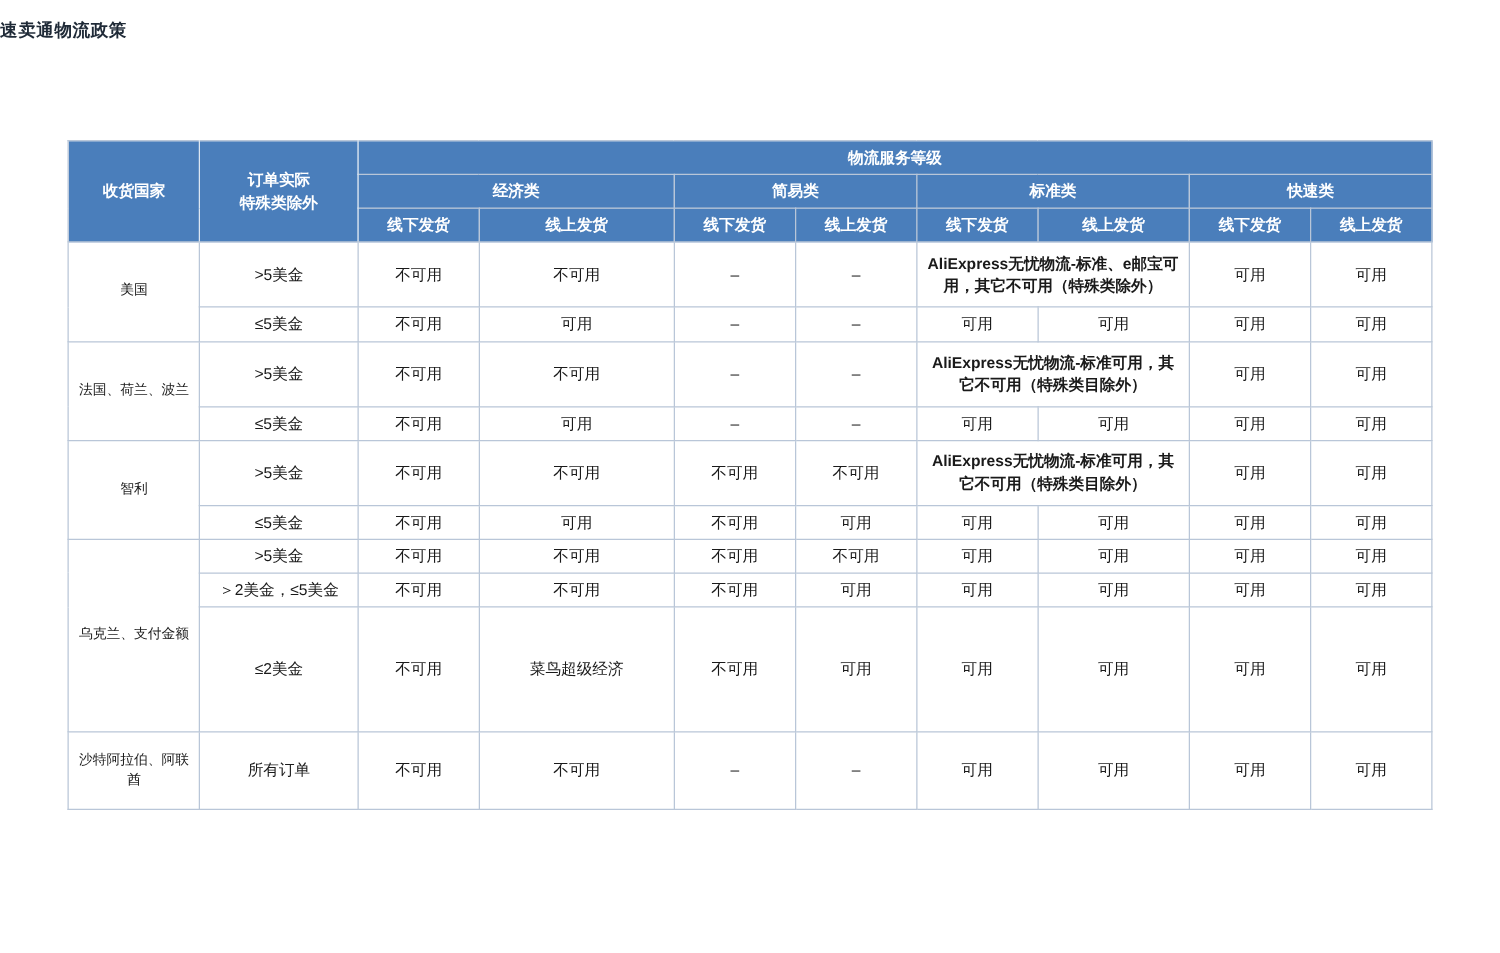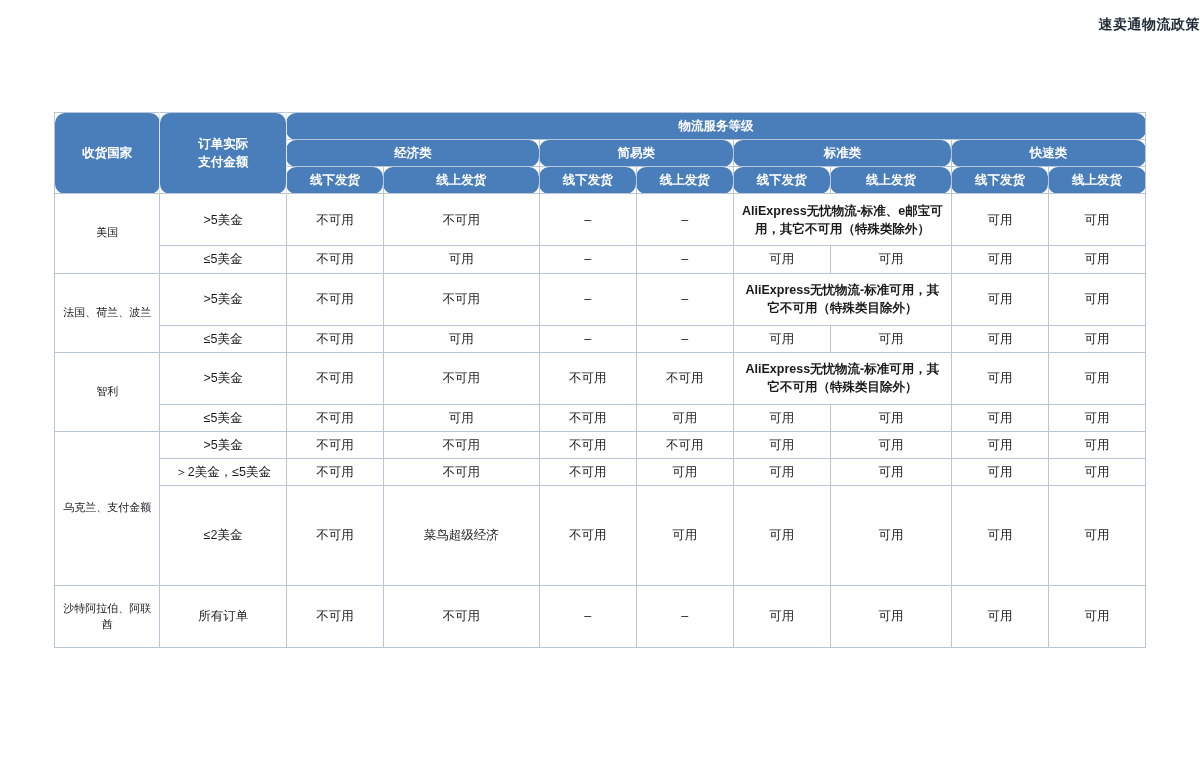--- a/index.html
+++ b/index.html
@@ -8,21 +8,21 @@
     background: #ffffff;
   }
   body {
     width: 1200px;
     min-height: 762px;
     font-family: "Liberation Sans", sans-serif;
     color: #1a1a1a;
     -webkit-font-smoothing: antialiased;
   }
   .page-title {
-    text-align: right;
+    text-align: left;
     font-size: 14px;
     font-weight: bold;
     color: #1f2a37;
     padding-top: 16px;
     letter-spacing: 0.5px;
   }
   .table-wrap {
     margin: 0 auto;
     padding-top: 78px;
     width: 1092px;
@@ -43,21 +43,20 @@
     line-height: 1.45;
   }
   thead th {
     background: #4a7ebb;
     color: #ffffff;
     font-weight: bold;
     border-color: #4a7ebb;
     border-right-color: #dce6f1;
     border-bottom-color: #dce6f1;
     font-size: 12.5px;
-    border-radius: 10px;
   }
   thead th.country-head,
   thead th.amount-head {
     border-right-color: #dce6f1;
   }
   tbody td {
     background: #ffffff;
     color: #1a1a1a;
   }
   td.cell-left {
@@ -102,21 +101,21 @@
       <col class="col-std-off">
       <col class="col-std-on">
       <col class="col-fast-off">
       <col class="col-fast-on">
     </colgroup>
     <thead>
       <tr>
         <th class="country-head" rowspan="3">收货国家</th>
         <th class="amount-head" rowspan="3">
           <div>订单实际</div>
-          <div>支付金额</div>
+          <div>特殊类除外</div>
         </th>
         <th colspan="8">物流服务等级</th>
       </tr>
       <tr>
         <th colspan="2">经济类</th>
         <th colspan="2">简易类</th>
         <th colspan="2">标准类</th>
         <th colspan="2">快速类</th>
       </tr>
       <tr>

